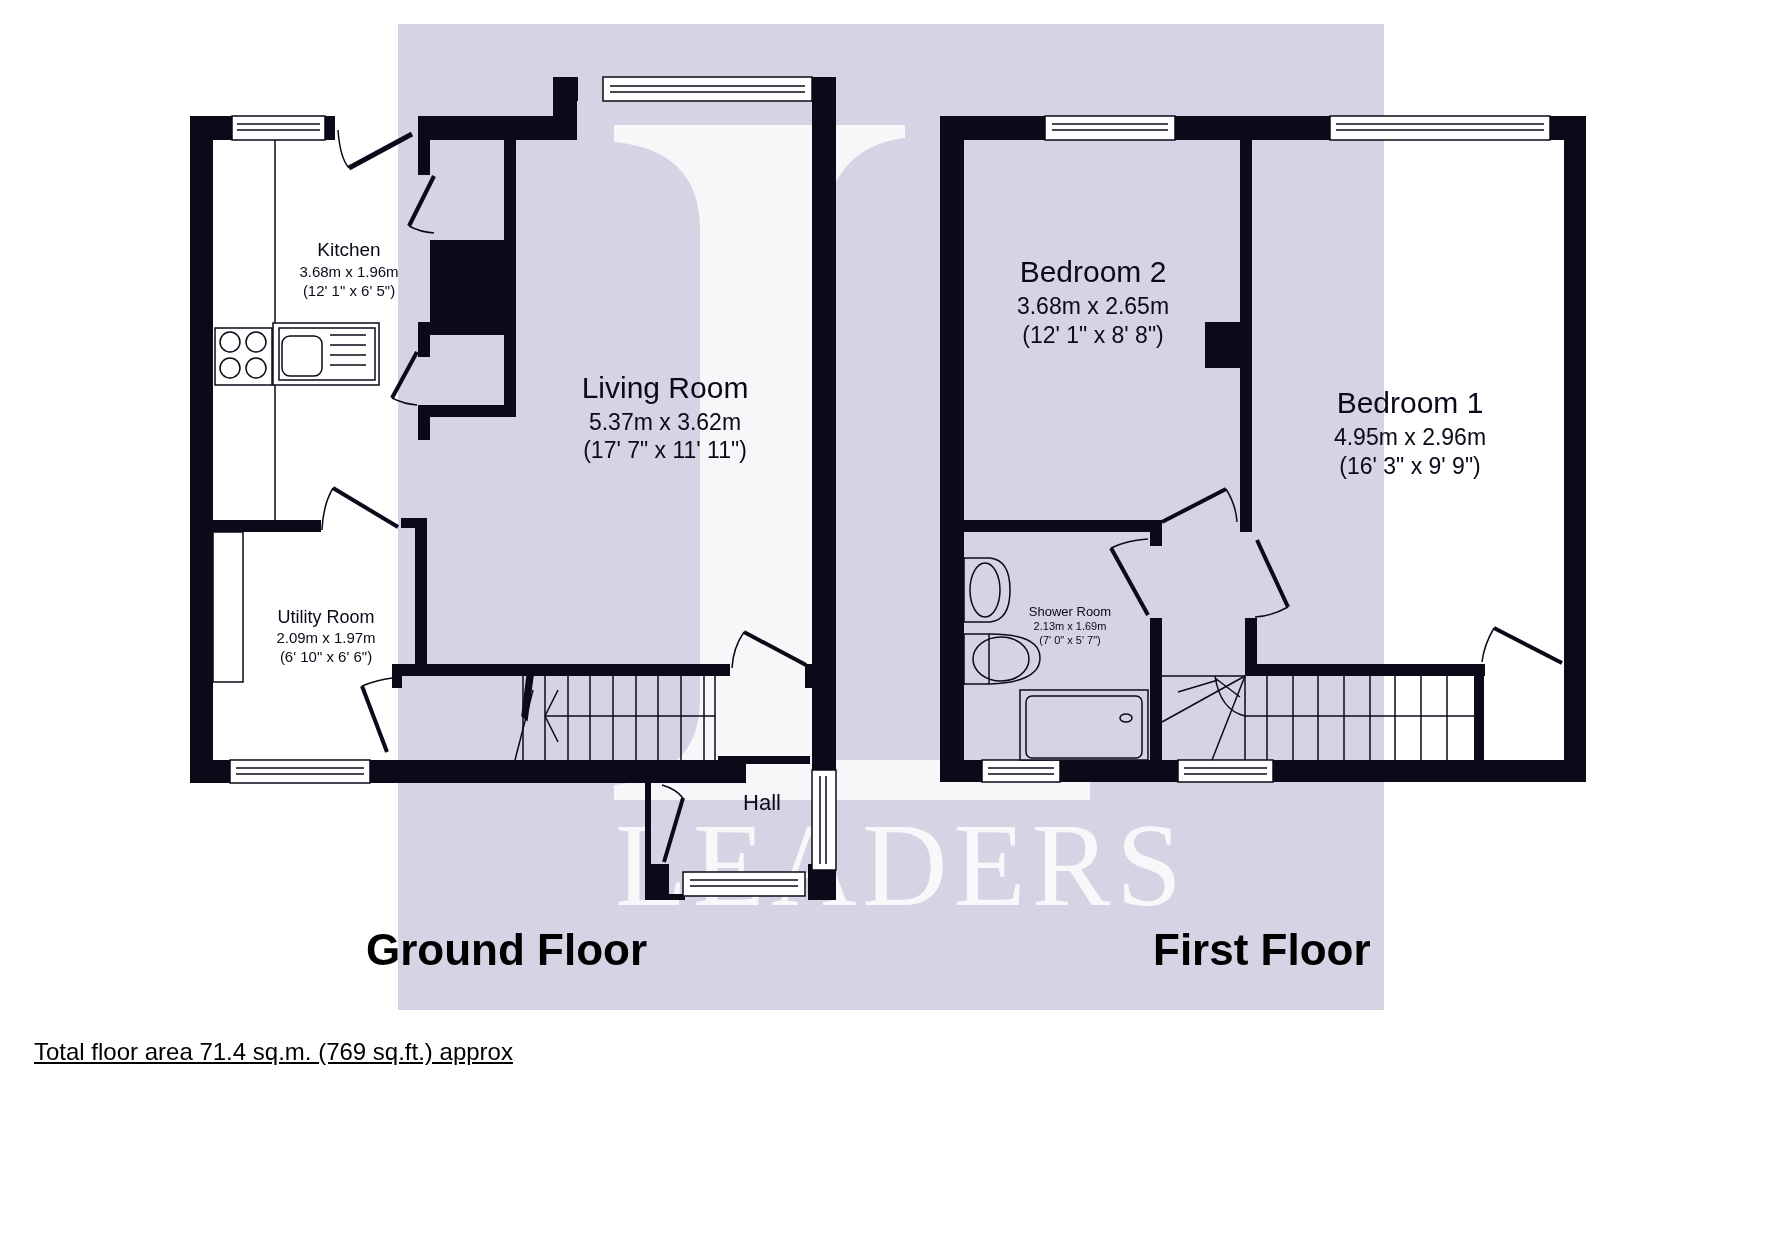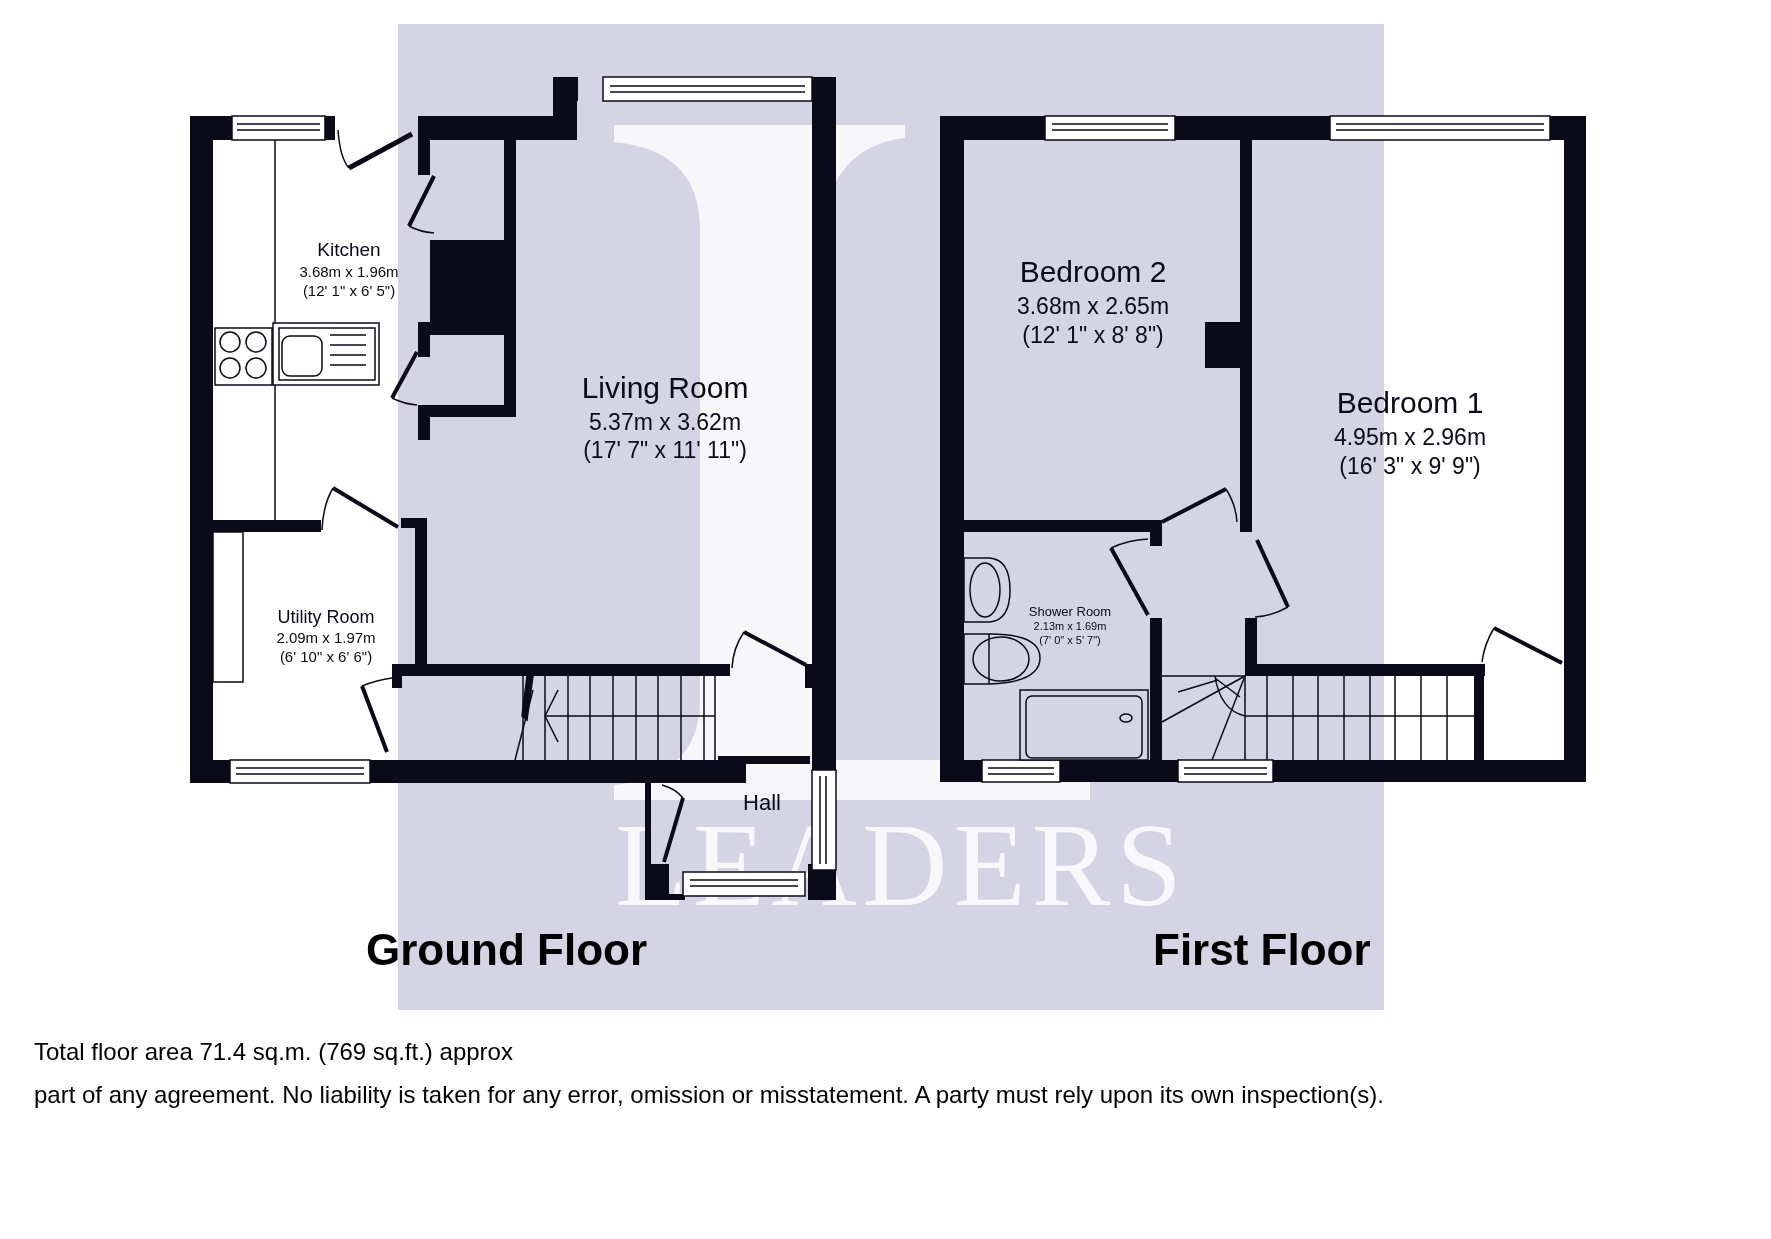--- a/index.html
+++ b/index.html
@@ -1,21 +1,21 @@
 <!DOCTYPE html>
 <html><head>
 <meta charset="utf-8">
 <style>
   html, body { margin:0; padding:0; background:#ffffff; }
   body { width:1771px; height:1239px; position:relative; overflow:hidden;
          font-family:"Liberation Sans", sans-serif; color:#000; }
   #plan { position:absolute; left:0; top:0; width:1771px; height:1010px; }
   .room-label { font-family:"Liberation Sans", sans-serif; fill:#0a0a18; text-anchor:middle; }
   .floor-title { font-family:"Liberation Sans", sans-serif; font-weight:bold; fill:#000; }
-  .footer { position:absolute; left:34px; top:1035px; width:1720px; font-size:24px; line-height:33px; color:#000; }
+  .footer { position:absolute; left:34px; top:1035px; width:1720px; font-size:24px; line-height:33px; color:#000;text-decoration:underline; }
   .footer .area { margin-bottom:10px; }
   .footer p { margin:0; }
   .wm-text { font-family:"Liberation Serif", serif; fill:#ffffff; opacity:0.85; }
 </style>
 </head>
 <body>
 
 <svg id="plan" viewBox="0 0 1771 1010" xmlns="http://www.w3.org/2000/svg">
 
   <rect x="398" y="24" width="986" height="986" fill="#d4d4e4"></rect>
@@ -249,14 +249,13 @@
     <text class="room-label" x="1070" y="616" font-size="13">Shower Room</text>
     <text class="room-label" x="1070" y="630" font-size="11">2.13m x 1.69m</text>
     <text class="room-label" x="1070" y="644" font-size="11">(7' 0" x 5' 7")</text>
 
     <text class="floor-title" x="1153" y="965" font-size="44">First Floor</text>
   </g>
 </svg>
 
 <div class="footer">
   <p class="area">Total floor area 71.4 sq.m. (769 sq.ft.) approx</p>
-  <p>part of any agreement. No liability is taken for any error, omission or misstatement. A party must rely upon its own inspection(s).</p>
 </div>
 
 </body></html>

